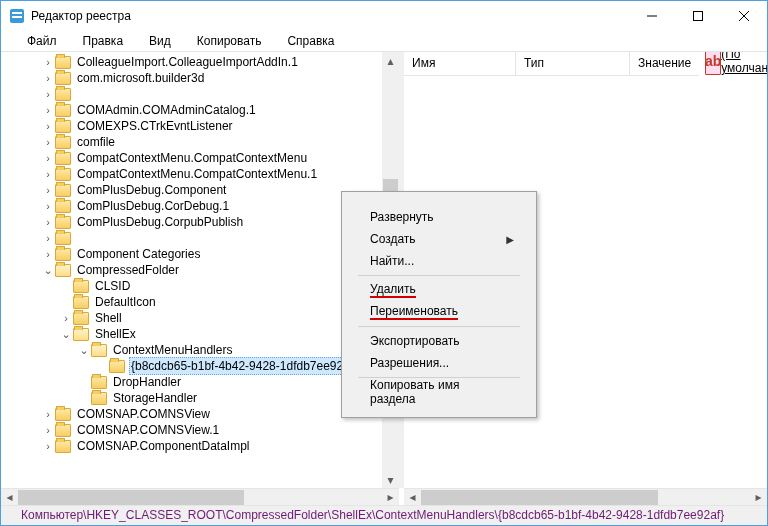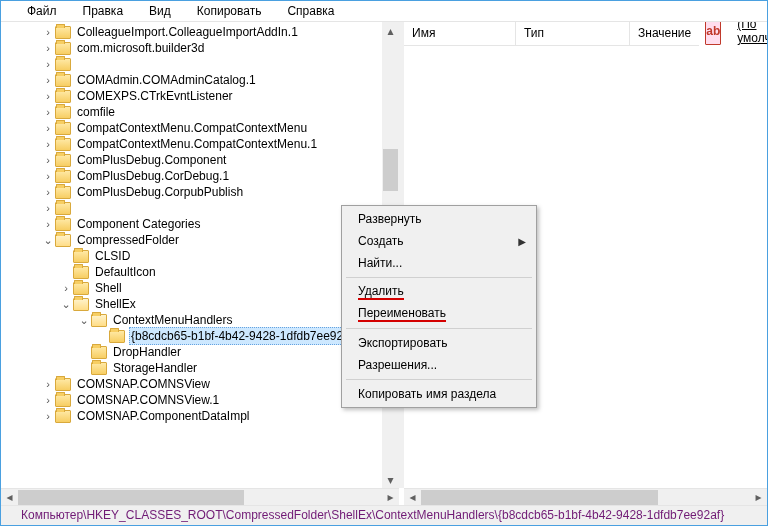--- a/index.html
+++ b/index.html
@@ -23,43 +23,71 @@
   .folder { width: 16px; height: 13px; background: linear-gradient(#ffe9a6,#f7ce63); border: 1px solid #d9a93c; border-radius: 1px; margin-right: 4px; display: inline-block; position: relative; }
   .folder::before { content: ""; position: absolute; top: -3px; left: 0; width: 7px; height: 3px; background: #f7ce63; border: 1px solid #d9a93c; border-bottom: none; border-radius: 1px 1px 0 0; }
   .folder.open { background: linear-gradient(#fff3cc,#ffdd87); }
   .label { padding: 0 2px; }
   .row.selected .label { background: #cde8ff; border: 1px dotted #66a3e0; padding: 0 1px; }
   .underline-red { border-bottom: 2px solid #d40000; }
   .columns { height: 24px; display: flex; border-bottom: 1px solid #e5e5e5; }
   .col { padding: 4px 8px; border-right: 1px solid #e5e5e5; font-weight: 400; }
   .values { flex: 1; }
   .vrow { display: flex; align-items: center; height: 18px; padding-left: 6px; }
-  .vicon { width: 16px; height: 28px; border: 1px solid #c0392b; background: #fde; border-radius: 1px; display: inline-flex; align-items: center; justify-content: center; font-size: 12px; color: #c0392b; font-weight: bold; margin-right: 16px; }
+  .vicon { width: 16px; height: 28px; border: 1px solid #c0392b; background: #fde; border-radius: 1px; display: inline-flex; align-items: center; justify-content: center; font-size: 14px; color: #c0392b; font-weight: bold; margin-right: 0; }
   .scroll-h { height: 17px; background: #f0f0f0; border-top: 1px solid #e5e5e5; display: flex; align-items: center; }
   .sbtn { width: 17px; height: 17px; display: flex; align-items: center; justify-content: center; color: #606060; cursor: pointer; }
   .thumb { height: 15px; background: #cdcdcd; margin: 1px 0; }
   .scrolls { display: flex; }
   .scrolls .left-s { width: 398px; display: flex; }
   .scrolls .right-s { flex: 1; display: flex; margin-left: 5px; }
   .track { flex: 1; position: relative; }
   .statusbar { height: 20px; border-top: 1px solid #e5e5e5; padding: 2px 20px; background: #f0f0f0; color: #701a75; overflow: hidden; white-space: nowrap; }
   .v-scroll { position: absolute; right: 0; top: 0; bottom: 0; width: 17px; background: #f0f0f0; display: flex; flex-direction: column; }
   .v-scroll .track { flex: 1; position: relative; }
   .v-scroll .thumb-v { position: absolute; left: 1px; right: 1px; background: #cdcdcd; }
-  .context-menu { position: absolute; left: 340px; top: 204px; width: 196px; background: #f0f0f0; border: 1px solid #a0a0a0; box-shadow: 2px 2px 4px rgba(0,0,0,.25); padding: 2px; z-index: 10; }
+  .context-menu { position: absolute; left: 340px; top: 190px; width: 196px; background: #f0f0f0; border: 1px solid #a0a0a0; box-shadow: 2px 2px 4px rgba(0,0,0,.25); padding: 14px; z-index: 10; }
   .cm-item { height: 22px; display: flex; align-items: center; padding: 0 20px 0 14px; cursor: pointer; position: relative; }
   .cm-item .arr { position: absolute; right: 8px; font-size: 10px; color: #333; }
   .cm-sep { height: 1px; background: #d0d0d0; margin: 3px 2px; }
   .cm-item .ul { border-bottom: 2px solid #d40000; display: inline-block; }
 </style>
 </head>
 <body>
 
 <div class="window">
 
+  <div class="titlebar">
+    <span class="titlebar-icon">
+      <svg width="16" height="16">
+          <rect x="1" y="1" width="14" height="14" fill="#3a9bdc" rx="2"></rect>
+          <rect x="3" y="4" width="10" height="2" fill="#fff"></rect>
+          <rect x="3" y="8" width="10" height="2" fill="#fff"></rect>
+        </svg>
+    </span>
+    <span class="titlebar-title">Редактор реестра</span>
+    <div class="win-btns">
+      <div class="win-btn">
+          <svg width="10" height="10">
+            <line x1="0" y1="5" x2="10" y2="5" stroke="#000"></line>
+          </svg>
+        </div>
+      <div class="win-btn">
+          <svg width="10" height="10">
+            <rect x="0.5" y="0.5" width="9" height="9" fill="none" stroke="#000"></rect>
+          </svg>
+        </div>
+      <div class="win-btn">
+          <svg width="10" height="10">
+            <line x1="0" y1="0" x2="10" y2="10" stroke="#000"></line>
+            <line x1="10" y1="0" x2="0" y2="10" stroke="#000"></line>
+          </svg>
+        </div>
+    </div>
+  </div>
 
   <div class="menubar">
     <span class="menuitem">Файл</span>
     <span class="menuitem">Правка</span>
     <span class="menuitem">Вид</span>
     <span class="menuitem">Копировать</span>
     <span class="menuitem">Справка</span>
   </div>
 
   <div class="body">

